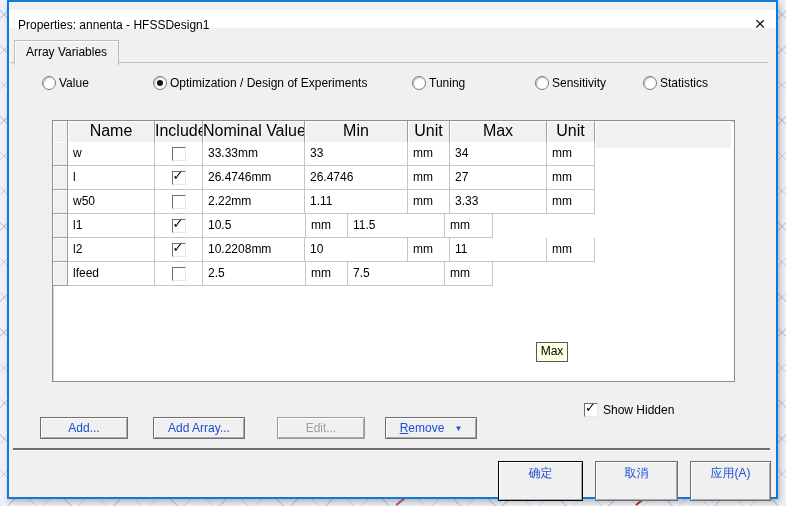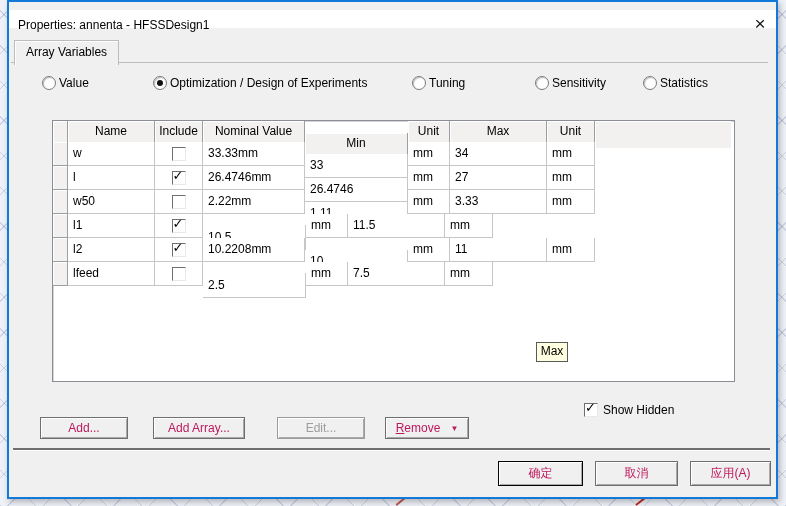--- a/index.html
+++ b/index.html
@@ -50,34 +50,34 @@
     position:absolute;left:43px;top:118px;width:681px;height:260px;
     background:#fff;border:1px solid #8a8d93;
     box-shadow:inset 1px 1px 0 #d6d6d6;
     overflow:hidden;
   }
   .hdr-row{display:flex;height:21px;}
   .hdr-cell{
     box-sizing:border-box;height:27px;flex:0 0 auto;
     background:#f2f1ef;border-right:1px solid #9c9ea3;border-bottom:1px solid #9c9ea3;
     box-shadow:inset 1px 1px 0 #fff;
-    text-align:center;line-height:20px;font-size:12px;overflow:hidden;white-space:nowrap;
+    text-align:center;line-height:20px;font-size:16px;overflow:hidden;white-space:nowrap;
   }
   .tbl-row{display:flex;height:24px;width:542px;}
   .cell{
     box-sizing:border-box;height:24px;flex:0 0 auto;
     border-right:1px solid #c6c6c6;border-bottom:1px solid #c6c6c6;
     line-height:23px;padding-left:5px;overflow:hidden;white-space:nowrap;background:#fff;
   }
   .cell.rowhdr{
     background:#f2f1ef;border-right:1px solid #9c9ea3;border-bottom:1px solid #9c9ea3;
     box-shadow:inset 1px 1px 0 #fff;padding-left:0;
   }
   .c0{width:15px;} .c1{width:87px;} .c2{width:48px;} .c3{width:102px;}
-  .c4{width:103px;margin-top:12px;} .c5{width:42px;} .c6{width:97px;} .c7{width:48px;} .cfill{width:136px;border:none;box-shadow:inset 1px 1px 0 #fff;}
+  .c4{width:103px;} .c5{width:42px;} .c6{width:97px;} .c7{width:48px;} .cfill{width:136px;border:none;box-shadow:inset 1px 1px 0 #fff;}
   .cell.includecol{display:flex;align-items:center;justify-content:center;padding-left:0;}
   .cb{
     position:relative;width:14px;height:14px;background:#fff;box-sizing:border-box;
     border:1px solid;border-color:#6f6f6f #e8e8e8 #e8e8e8 #6f6f6f;
   }
   .cb .checkmark{
     position:absolute;left:0px;top:-3px;font-size:13px;font-weight:bold;color:#000;
     font-family:"DejaVu Sans",sans-serif;line-height:14px;
   }
 
@@ -91,29 +91,29 @@
   
   .show-hidden{position:absolute;left:575px;top:400px;height:16px;}
   .show-hidden .cb{position:absolute;left:0;top:1px;}
   .show-hidden .sh-label{position:absolute;left:19px;top:0;line-height:16px;white-space:nowrap;}
 
   
   .btn{
     position:absolute;box-sizing:border-box;height:22px;
     background:#f0f0f0;border:1px solid #6e6e6e;
     box-shadow:inset 1px 1px 0 #fff, inset -1px -1px 0 #a9a9a9;
-    text-align:center;line-height:20px;font-size:12px;color:#be185d;cursor:default;
+    text-align:center;line-height:20px;font-size:12px;color:#1d4ed8;cursor:default;
   }
   .btn.disabled{color:#9d9d9d;border-color:#9a9a9a;}
   .u{text-decoration:underline;}
   .drop-arrow{font-size:8px;margin-left:10px;position:relative;top:-1px;}
 
   .groove{position:absolute;left:4px;top:446px;width:757px;height:2px;background:#6f6f6f;box-shadow:0 1px 0 #fdfdfd;}
 
-  .btn.dlg{height:25px;line-height:23px;text-align:center;}
+  .btn.dlg{height:40px;line-height:23px;text-align:center;}
   .btn.default-btn{border:1.5px solid #050505;box-shadow:inset 1px 1px 0 #fff, inset -1px -1px 0 #a9a9a9;}
 </style>
 </head>
 <body>
 
 <div class="red-stroke" style="left:636px;top:504px;width:30px;height:2px;transform:rotate(-38deg);"></div>
 <div class="red-stroke" style="left:396px;top:504px;width:14px;height:1.5px;transform:rotate(-38deg);opacity:.75;"></div>
 
 <div class="dialog">
 
@@ -254,21 +254,21 @@
   <div class="show-hidden">
     <span class="cb">
         <span class="checkmark">✓</span>
       </span>
     <span class="sh-label">Show Hidden</span>
   </div>
 
   <div class="btn" style="left:31px;top:415px;width:88px;">Add...</div>
   <div class="btn" style="left:144px;top:415px;width:92px;">Add Array...</div>
   <div class="btn disabled" style="left:268px;top:415px;width:88px;">Edit...</div>
-  <div class="btn" style="left:376px;top:415px;width:84px;">
+  <div class="btn" style="left:376px;top:415px;width:92px;">
     <span class="u">R</span><span>emove</span><span class="drop-arrow">▼</span>
   </div>
 
   <div class="groove"></div>
 
   <div class="btn dlg default-btn" style="left:489px;top:459px;width:85px;">确定</div>
   <div class="btn dlg" style="left:586px;top:459px;width:83px;">取消</div>
   <div class="btn dlg" style="left:681px;top:459px;width:81px;">应用(A)</div>
 
 </div>

